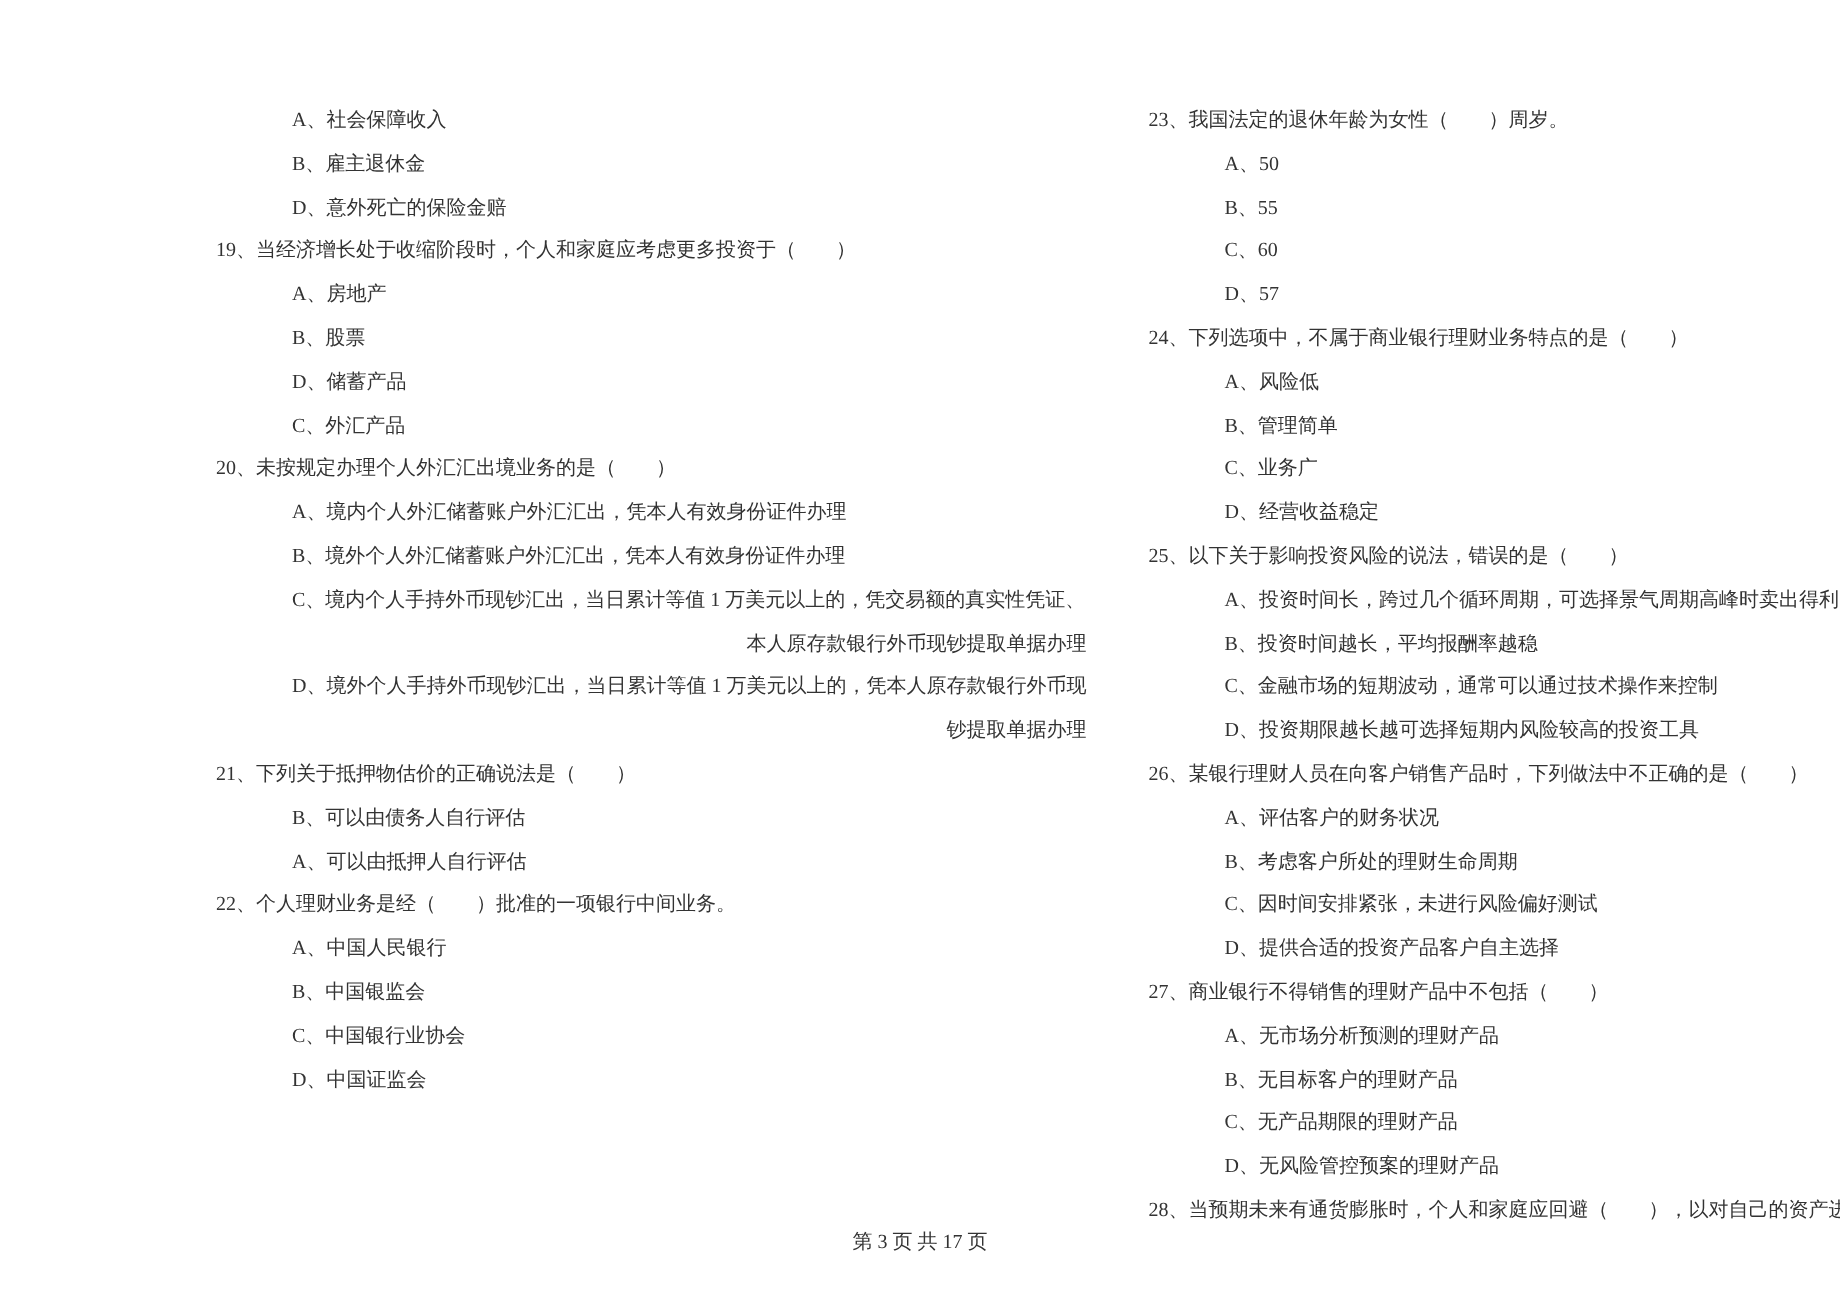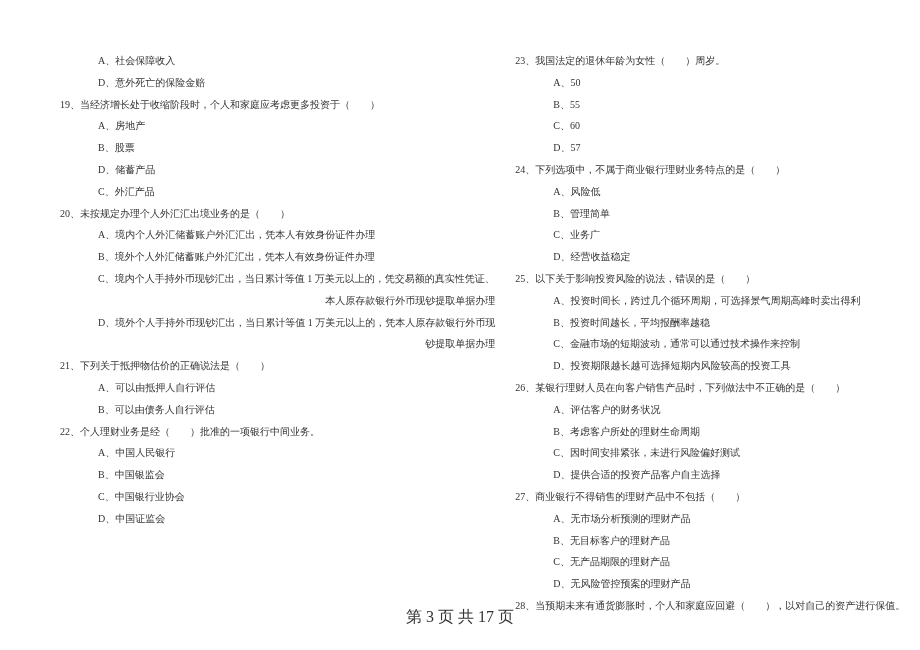--- a/index.html
+++ b/index.html
@@ -12,22 +12,23 @@
       height: 650px;
       background: #ffffff;
       font-family: "SimSun", "宋体", serif;
       font-size: 10px;
       color: #333;
       position: relative;
       padding: 50px 60px 30px 60px;
     }
     .page-container {
       display: flex;
-      gap: 20px;
+      gap: 31px;
       height: 560px;
+      margin-left: 48px;
     }
     .column {
       flex: 1;
       display: flex;
       flex-direction: column;
     }
     .line {
       line-height: 21.8px;
       white-space: nowrap;
     }
@@ -40,46 +41,47 @@
     .continuation {
       padding-left: 0;
       text-align: right;
     }
     .footer {
       position: absolute;
       bottom: 22px;
       left: 0;
       right: 0;
       text-align: center;
-      font-size: 16px;
+      font-size: 10px;
       color: #333;
     }
   </style>
 </head>
 <body>
 
 <div class="page-container">
   <div class="column" id="left-col">
       <div class="line option">A、社会保障收入</div>
+      <div class="line option">B、雇主退休金</div>
       <div class="line option">D、意外死亡的保险金赔</div>
       <div class="line question">19、当经济增长处于收缩阶段时，个人和家庭应考虑更多投资于（　　）</div>
       <div class="line option">A、房地产</div>
       <div class="line option">B、股票</div>
       <div class="line option">D、储蓄产品</div>
       <div class="line option">C、外汇产品</div>
       <div class="line question">20、未按规定办理个人外汇汇出境业务的是（　　）</div>
       <div class="line option">A、境内个人外汇储蓄账户外汇汇出，凭本人有效身份证件办理</div>
       <div class="line option">B、境外个人外汇储蓄账户外汇汇出，凭本人有效身份证件办理</div>
       <div class="line option">C、境内个人手持外币现钞汇出，当日累计等值 1 万美元以上的，凭交易额的真实性凭证、</div>
       <div class="line continuation">本人原存款银行外币现钞提取单据办理</div>
       <div class="line option">D、境外个人手持外币现钞汇出，当日累计等值 1 万美元以上的，凭本人原存款银行外币现</div>
       <div class="line continuation">钞提取单据办理</div>
       <div class="line question">21、下列关于抵押物估价的正确说法是（　　）</div>
+      <div class="line option">B、可以由债务人自行评估</div>
       <div class="line option">A、可以由抵押人自行评估</div>
-      <div class="line option">B、可以由债务人自行评估</div>
       <div class="line question">22、个人理财业务是经（　　）批准的一项银行中间业务。</div>
       <div class="line option">A、中国人民银行</div>
       <div class="line option">B、中国银监会</div>
       <div class="line option">C、中国银行业协会</div>
       <div class="line option">D、中国证监会</div>
     </div>
   <div class="column" id="right-col">
       <div class="line question">23、我国法定的退休年龄为女性（　　）周岁。</div>
       <div class="line option">A、50</div>
       <div class="line option">B、55</div>

